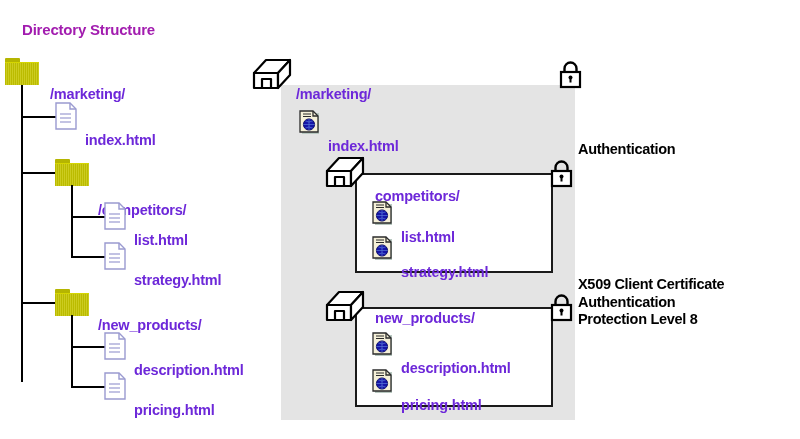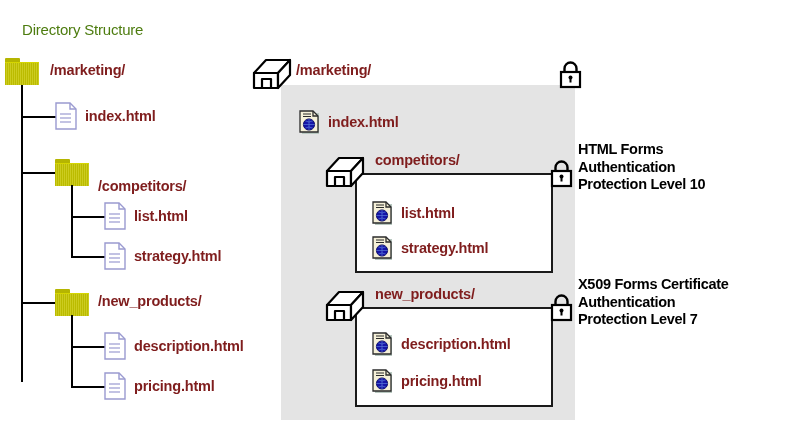--- a/index.html
+++ b/index.html
@@ -16,36 +16,37 @@
   }
   .canvas {
     position: absolute;
     left: 0; top: 0;
     width: 800px;
     height: 439px;
   }
   .panel-title {
     position: absolute;
     font-size: 15px;
-    font-weight: normal;
-    color: #4d7c0f;
+    font-weight: bold;
+    color: #a21caf;
     letter-spacing: -0.2px;
     white-space: nowrap;
   }
   #title-left  { left: 22px;  top: 21px; }
   #title-right { left: 306px; top: 21px; }
 
   
   .lbl {
     position: absolute;
     font-size: 14.5px;
     font-weight: bold;
-    color: #7f1d1d;
+    color: #6d28d9;
     white-space: nowrap;
     letter-spacing: -0.2px;
+    margin-top: 24px;
   }
 
   
   .tree-line {
     position: absolute;
     background: #000;
   }
   .v-line { width: 2px; }
   .h-line { height: 2px; }
 
@@ -272,21 +273,21 @@
     <div class="connector" style="left:355px; top:173px; width:210px; height:2px;"></div>
 
     <div class="house" style="left:325px; top:155px;">
       <svg width="40" height="34" viewBox="0 0 40 34">
         <path d="M2 16 L14 3 L38 3 L26 16 Z" fill="#ffffff" stroke="#000" stroke-width="2.2" stroke-linejoin="round"></path>
         <path d="M2 16 L2 31 L26 31 L26 16 Z" fill="#ffffff" stroke="#000" stroke-width="2.2" stroke-linejoin="round"></path>
         <path d="M26 16 L38 3 L38 18 L26 31 Z" fill="#ffffff" stroke="#000" stroke-width="2.2" stroke-linejoin="round"></path>
         <path d="M10 31 L10 22 L19 22 L19 31 Z" fill="#ffffff" stroke="#000" stroke-width="2.2" stroke-linejoin="round"></path>
       </svg>
     </div>
-    <div class="lbl" style="left:375px; top:152px;">competitors/</div>
+    <div class="lbl" style="left:375px; top:164px;">competitors/</div>
 
     <div class="htmldoc" style="left:372px; top:201px;">
       <svg width="21" height="25" viewBox="0 0 21 25">
         <rect x="3" y="3" width="17" height="21" fill="#b8c8c0"></rect>
         <path d="M1 1 H14 L19 6 V22 H1 Z" fill="#f5f0d8" stroke="#2b2b2b" stroke-width="1.3"></path>
         <path d="M14 1 V6 H19" fill="none" stroke="#2b2b2b" stroke-width="1.3"></path>
         <line x1="4" y1="4" x2="12" y2="4" stroke="#2b2b2b" stroke-width="1"></line>
         <line x1="4" y1="6.5" x2="12" y2="6.5" stroke="#2b2b2b" stroke-width="1"></line>
         <circle cx="10" cy="14.5" r="5.6" fill="#1515a8" stroke="#0a0a60" stroke-width="0.9"></circle>
         <path d="M4.4 14.5 H15.6 M10 8.9 V20.1 M6.3 10.9 Q10 13.2 13.7 10.9 M6.3 18.1 Q10 15.8 13.7 18.1" fill="none" stroke="#5a7ad8" stroke-width="0.7"></path>
@@ -309,23 +310,21 @@
 
     <div class="lock" style="left:549px; top:159px;">
       <svg width="25" height="29" viewBox="0 0 25 29">
         <path d="M6.5 12 V8.5 A6 6 0 0 1 18.5 8.5 V12" fill="none" stroke="#000" stroke-width="2.4"></path>
         <rect x="3" y="12" width="19" height="15" fill="#ffffff" stroke="#000" stroke-width="2.2"></rect>
         <circle cx="12.5" cy="17.5" r="2" fill="#000"></circle>
         <rect x="11.5" y="17.5" width="2" height="5" fill="#000"></rect>
       </svg>
     </div>
     <div class="annot" style="left:578px; top:141px;">
-      <div>HTML Forms</div>
       <div>Authentication</div>
-      <div>Protection Level 10</div>
     </div>
 
     <div class="realm-box" style="left:355px; top:307px; width:198px; height:100px;"></div>
     <div class="connector" style="left:355px; top:307px; width:210px; height:2px;"></div>
 
     <div class="house" style="left:325px; top:289px;">
       <svg width="40" height="34" viewBox="0 0 40 34">
         <path d="M2 16 L14 3 L38 3 L26 16 Z" fill="#ffffff" stroke="#000" stroke-width="2.2" stroke-linejoin="round"></path>
         <path d="M2 16 L2 31 L26 31 L26 16 Z" fill="#ffffff" stroke="#000" stroke-width="2.2" stroke-linejoin="round"></path>
         <path d="M26 16 L38 3 L38 18 L26 31 Z" fill="#ffffff" stroke="#000" stroke-width="2.2" stroke-linejoin="round"></path>
@@ -362,19 +361,19 @@
 
     <div class="lock" style="left:549px; top:293px;">
       <svg width="25" height="29" viewBox="0 0 25 29">
         <path d="M6.5 12 V8.5 A6 6 0 0 1 18.5 8.5 V12" fill="none" stroke="#000" stroke-width="2.4"></path>
         <rect x="3" y="12" width="19" height="15" fill="#ffffff" stroke="#000" stroke-width="2.2"></rect>
         <circle cx="12.5" cy="17.5" r="2" fill="#000"></circle>
         <rect x="11.5" y="17.5" width="2" height="5" fill="#000"></rect>
       </svg>
     </div>
     <div class="annot" style="left:578px; top:276px;">
-      <div>X509 Forms Certificate</div>
+      <div>X509 Client Certificate</div>
       <div>Authentication</div>
-      <div>Protection Level 7</div>
+      <div>Protection Level 8</div>
     </div>
 
   </div>
 </div>
 
 </body></html>

